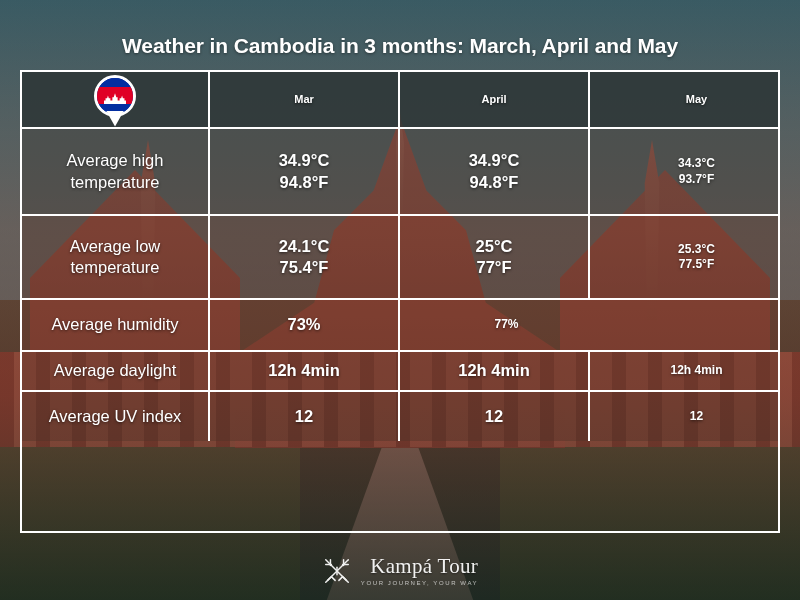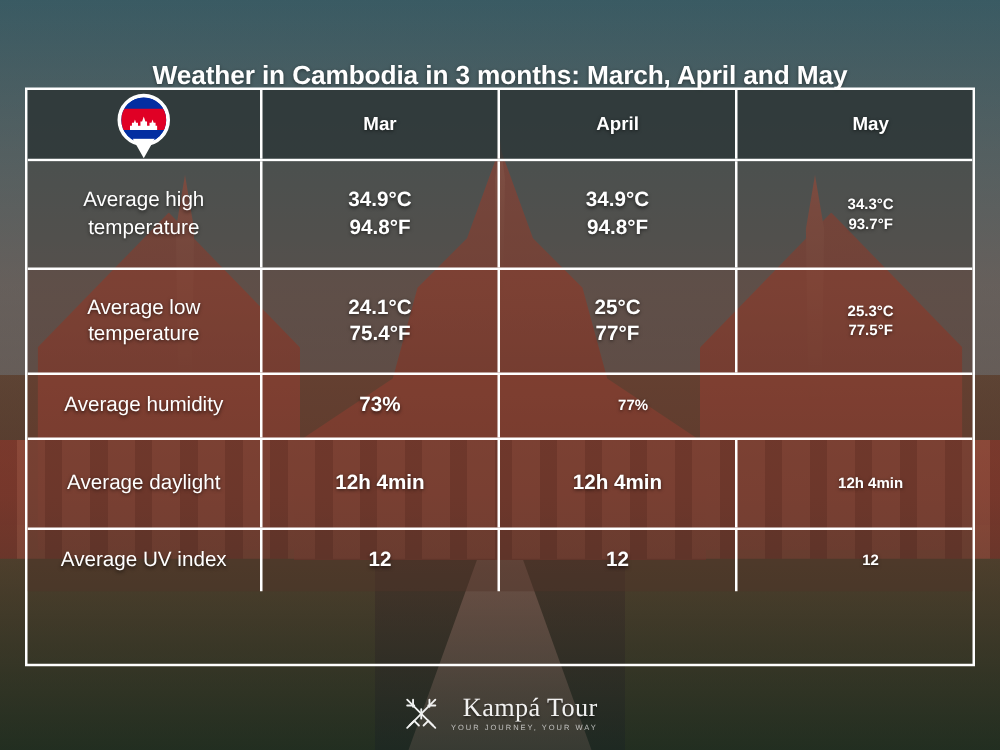--- a/index.html
+++ b/index.html
@@ -102,21 +102,21 @@
     background: linear-gradient(180deg,
       rgba(120,52,40,0.18) 0%,
       rgba(150,66,48,0.42) 38%,
       rgba(120,52,40,0.50) 66%,
       rgba(30,40,34,0.55) 100%);
   }
 
   
   .title {
     position: absolute;
-    left: 0; top: 49px;
+    left: 0; top: 34px;
     width: 800px;
     text-align: center;
     color: #ffffff;
     font-size: 21px;
     font-weight: bold;
     letter-spacing: -0.1px;
     text-shadow: 0 1px 3px rgba(0,0,0,0.45);
   }
 
   
@@ -137,42 +137,42 @@
     flex: 0 0 auto;
     border-bottom: 2px solid #ffffff;
     box-sizing: border-box;
   }
   .row:last-child { border-bottom: none; }
   .row.r-head   { height: 57px;  background: rgba(46,55,55,0.88); }
   .row.r-high   { height: 87px;  background: rgba(62,60,55,0.42); }
   .row.r-low    { height: 84px;  background: rgba(86,56,46,0.40); }
   .row.r-hum    { height: 52px;  background: rgba(110,60,46,0.42); }
   .row.r-rain   { height: 74px;  background: rgba(108,58,45,0.45); }
-  .row.r-day    { height: 72px;  background: rgba(92,56,44,0.42); }
+  .row.r-day    { height: 40px;  background: rgba(92,56,44,0.42); }
   .row.r-uv     { height: 49px;  background: rgba(80,50,40,0.45); }
 
   .cell {
     box-sizing: border-box;
     border-right: 2px solid #ffffff;
     display: flex;
     flex-direction: column;
     align-items: center;
     justify-content: center;
     color: #ffffff;
     text-align: center;
     line-height: 1.28;
     text-shadow: 0 1px 3px rgba(0,0,0,0.6);
   }
   .cell:last-child { border-right: none; padding-left: 25px; }
   .c-label { width: 188px; font-size: 16.5px; font-weight: normal; }
   .c-val   { width: 190px; font-size: 16.5px; font-weight: bold; }
   .c-val-last { width: 188px; font-size: 12px; font-weight: bold; }
 
   .row.r-head .c-val,
-  .row.r-head .c-val-last { font-size: 15px; }
+  .row.r-head .c-val-last { font-size: 11px; }
 
   .val-line { display: block; }
 
   
   .pin-wrap {
     display: flex;
     align-items: center;
     justify-content: center;
   }
   .pin {

